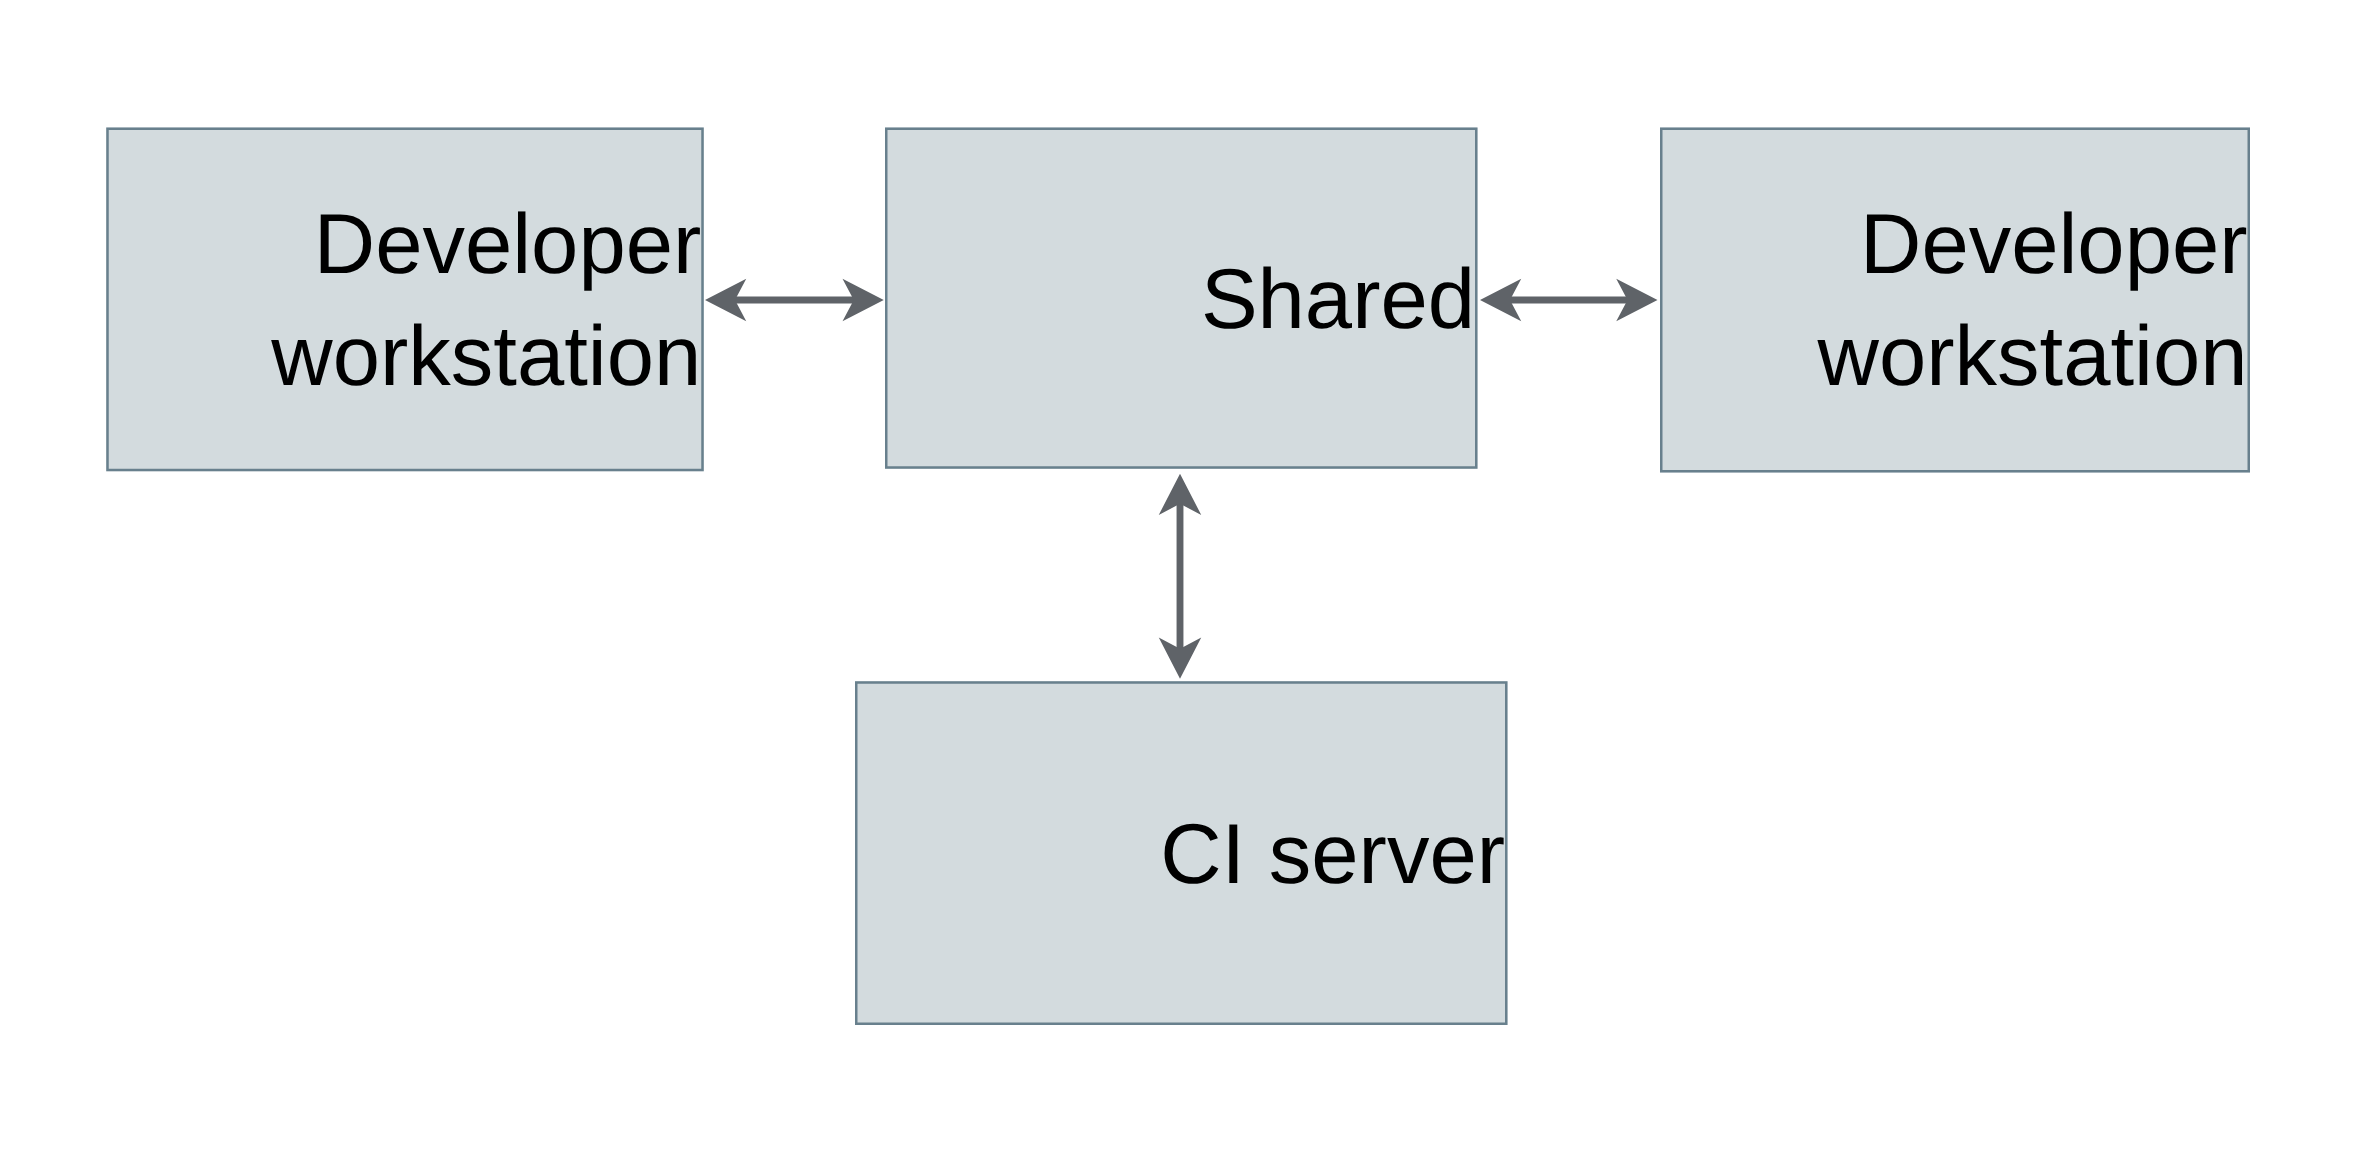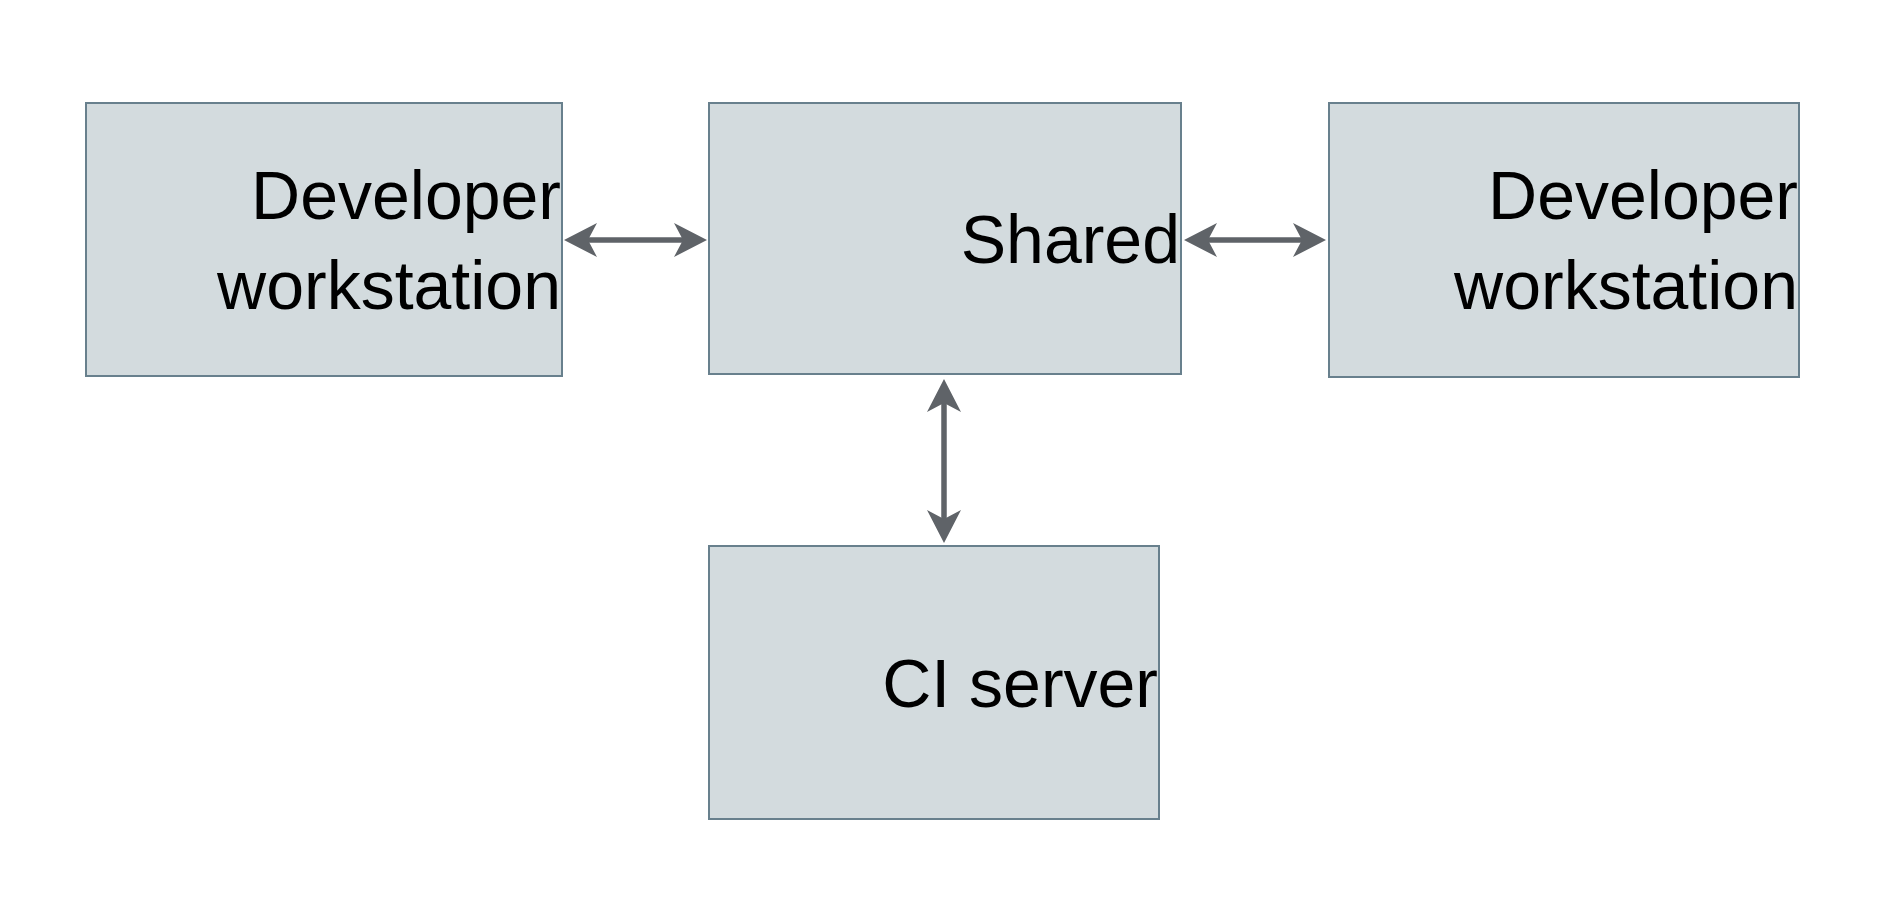--- a/index.html
+++ b/index.html
@@ -54,23 +54,23 @@
     width: 474px;
     height: 273px;
   }
   .node-right-workstation {
     left: 1328px;
     top: 102px;
     width: 472px;
     height: 276px;
   }
   .node-ci-server {
-    left: 708px;
+    left: 684px;
     top: 545px;
-    width: 452px;
+    width: 522px;
     height: 275px;
   }
 </style>
 </head>
 <body>
 
 <div class="canvas">
 
   <svg class="arrows" viewBox="0 0 1900 922" xmlns="http://www.w3.org/2000/svg">
 

